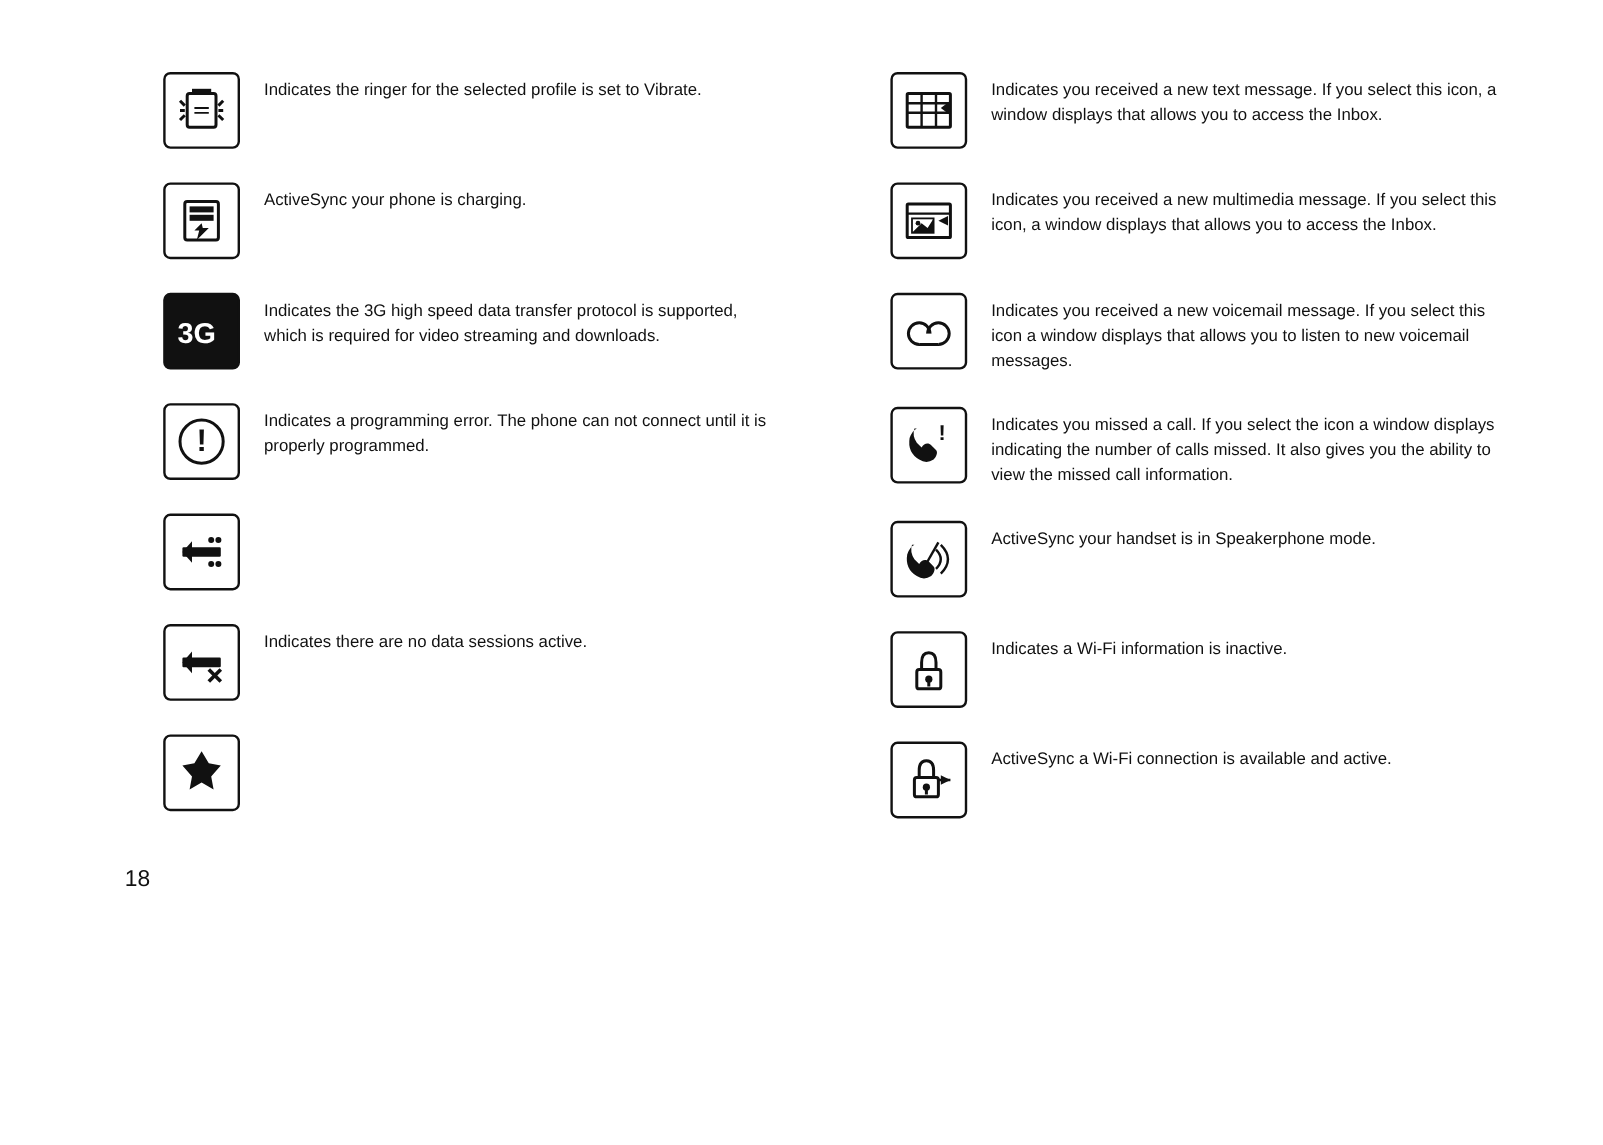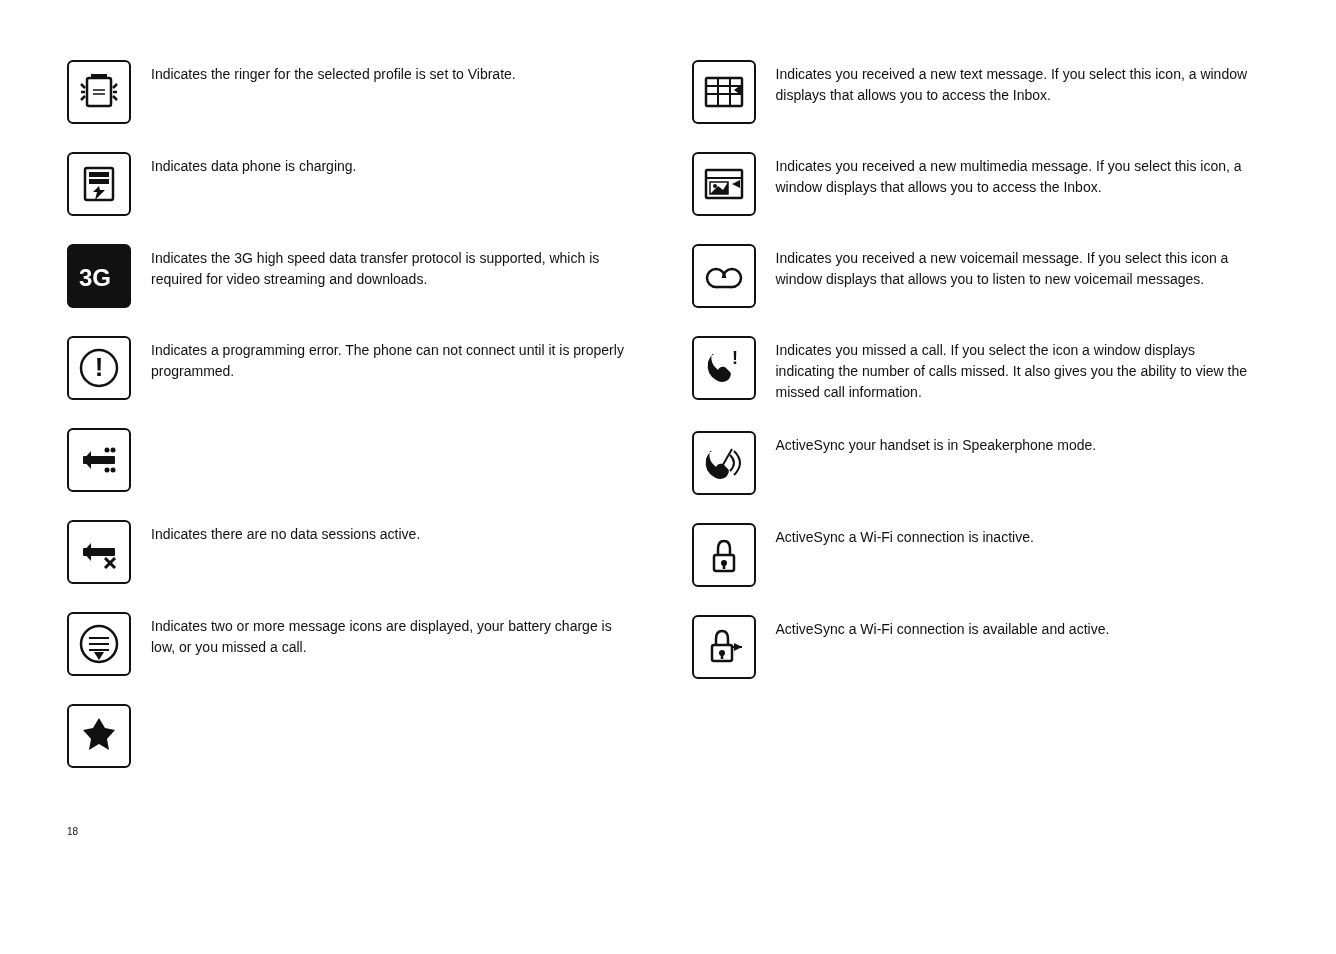--- a/index.html
+++ b/index.html
@@ -6,23 +6,24 @@
     body {
       background: #fff;
       font-family: Arial, sans-serif;
       font-size: 14px;
       color: #111;
       width: 1336px;
       min-height: 954px;
       position: relative;
     }
     .page {
-      padding: 60px 80px 60px 67px;
+      padding: 60px 80px 60px 104px;
       display: flex;
       flex-direction: column;
+      gap: 12px;
     }
     .content {
       display: grid;
       grid-template-columns: 1fr 1fr;
       gap: 0;
       column-gap: 60px;
     }
     .column {
       display: flex;
       flex-direction: column;
@@ -39,34 +40,34 @@
       width: 64px;
       height: 64px;
       flex-shrink: 0;
       display: flex;
       align-items: center;
       justify-content: center;
       border: 2.5px solid #111;
       border-radius: 6px;
       background: #fff;
       overflow: hidden;
+      margin-left: 32px;
     }
     .icon-box svg {
       width: 44px;
       height: 44px;
     }
     .icon-desc {
       flex: 1;
       font-size: 14px;
       line-height: 1.5;
       padding-top: 4px;
     }
     .page-number {
-      margin-top: 30px;
-      font-size: 10px;
+      font-size: 19px;
       color: #111;
     }
   </style>
 </head>
 <body>
 
 <div class="page">
   <div class="content">
     <div class="column">
 
@@ -94,21 +95,21 @@
         <div class="icon-box">
           <svg viewBox="0 0 44 44">
             <rect x="8" y="6" width="28" height="32" rx="2" stroke="#111" stroke-width="2.5" fill="none"></rect>
 
             <rect x="12" y="10" width="20" height="5" fill="#111"></rect>
             <rect x="12" y="17" width="20" height="5" fill="#111"></rect>
 
             <polygon points="22,24 16,30 20,30 18,38 28,28 23,28" fill="#111"></polygon>
           </svg>
         </div>
-        <div class="icon-desc">Indicates data phone is charging.</div>
+        <div class="icon-desc">ActiveSync your phone is charging.</div>
       </div>
 
       <div class="icon-row">
         <div class="icon-box" style="background:#111;">
           <svg viewBox="0 0 44 44">
             <text x="2" y="32" font-size="24" font-weight="bold" fill="#fff" font-family="Arial">3G</text>
           </svg>
         </div>
         <div class="icon-desc">Indicates the 3G high speed data transfer protocol is supported, which is required for video streaming and downloads.</div>
       </div>
@@ -145,34 +146,20 @@
             <rect x="6" y="18" width="32" height="8" fill="#111" rx="1"></rect>
             <polygon points="6,22 14,13 14,31" fill="#111"></polygon>
 
             <line x1="28" y1="28" x2="38" y2="38" stroke="#111" stroke-width="3"></line>
             <line x1="38" y1="28" x2="28" y2="38" stroke="#111" stroke-width="3"></line>
           </svg>
         </div>
         <div class="icon-desc">Indicates there are no data sessions active.</div>
       </div>
 
-      <div class="icon-row">
-        <div class="icon-box">
-          <svg viewBox="0 0 44 44">
-            <circle cx="22" cy="22" r="18" stroke="#111" stroke-width="2.5" fill="none"></circle>
-
-            <line x1="12" y1="16" x2="32" y2="16" stroke="#111" stroke-width="2"></line>
-            <line x1="12" y1="22" x2="32" y2="22" stroke="#111" stroke-width="2"></line>
-            <line x1="12" y1="28" x2="32" y2="28" stroke="#111" stroke-width="2"></line>
-
-            <polygon points="22,38 17,30 27,30" fill="#111"></polygon>
-          </svg>
-        </div>
-        <div class="icon-desc">Indicates two or more message icons are displayed, your battery charge is low, or you missed a call.</div>
-      </div>
 
       <div class="icon-row">
         <div class="icon-box">
           <svg viewBox="0 0 44 44">
 
             <polygon points="22,4 28,14 38,16 30,25 32,36 22,30 12,36 14,25 6,16 16,14" fill="#111"></polygon>
           </svg>
         </div>
       </div>
     </div>
@@ -256,21 +243,21 @@
       <div class="icon-row">
         <div class="icon-box">
           <svg viewBox="0 0 44 44">
 
             <rect x="12" y="22" width="20" height="16" rx="2" stroke="#111" stroke-width="2.5" fill="none"></rect>
             <path d="M16,22 L16,16 Q16,8 22,8 Q28,8 28,16 L28,22" stroke="#111" stroke-width="2.5" fill="none"></path>
             <circle cx="22" cy="30" r="3" fill="#111"></circle>
             <line x1="22" y1="30" x2="22" y2="36" stroke="#111" stroke-width="2.5"></line>
           </svg>
         </div>
-        <div class="icon-desc">ActiveSync a Wi-Fi connection is inactive.</div>
+        <div class="icon-desc">Indicates a Wi-Fi information is inactive.</div>
       </div>
 
       <div class="icon-row">
         <div class="icon-box">
           <svg viewBox="0 0 44 44">
 
             <rect x="10" y="20" width="20" height="16" rx="2" stroke="#111" stroke-width="2.5" fill="none"></rect>
             <path d="M14,20 L14,14 Q14,6 20,6 Q26,6 26,14 L26,20" stroke="#111" stroke-width="2.5" fill="none"></path>
             <circle cx="20" cy="28" r="3" fill="#111"></circle>
             <line x1="20" y1="28" x2="20" y2="34" stroke="#111" stroke-width="2.5"></line>

